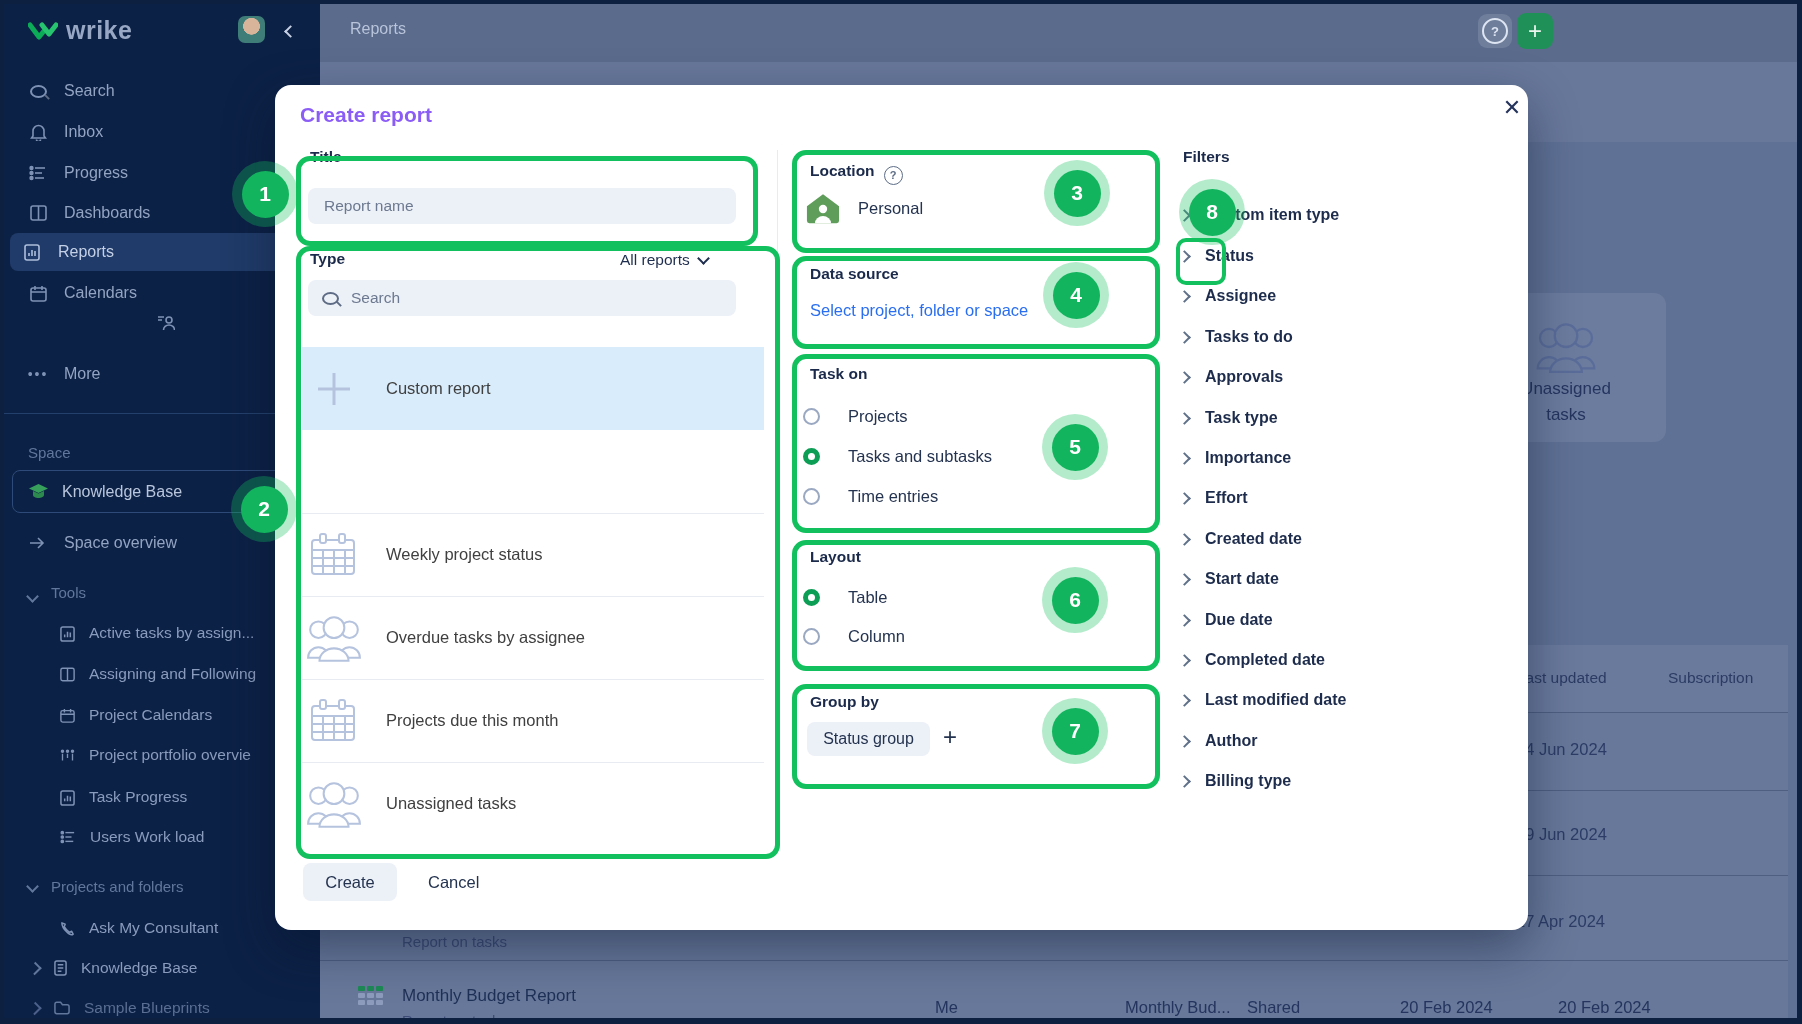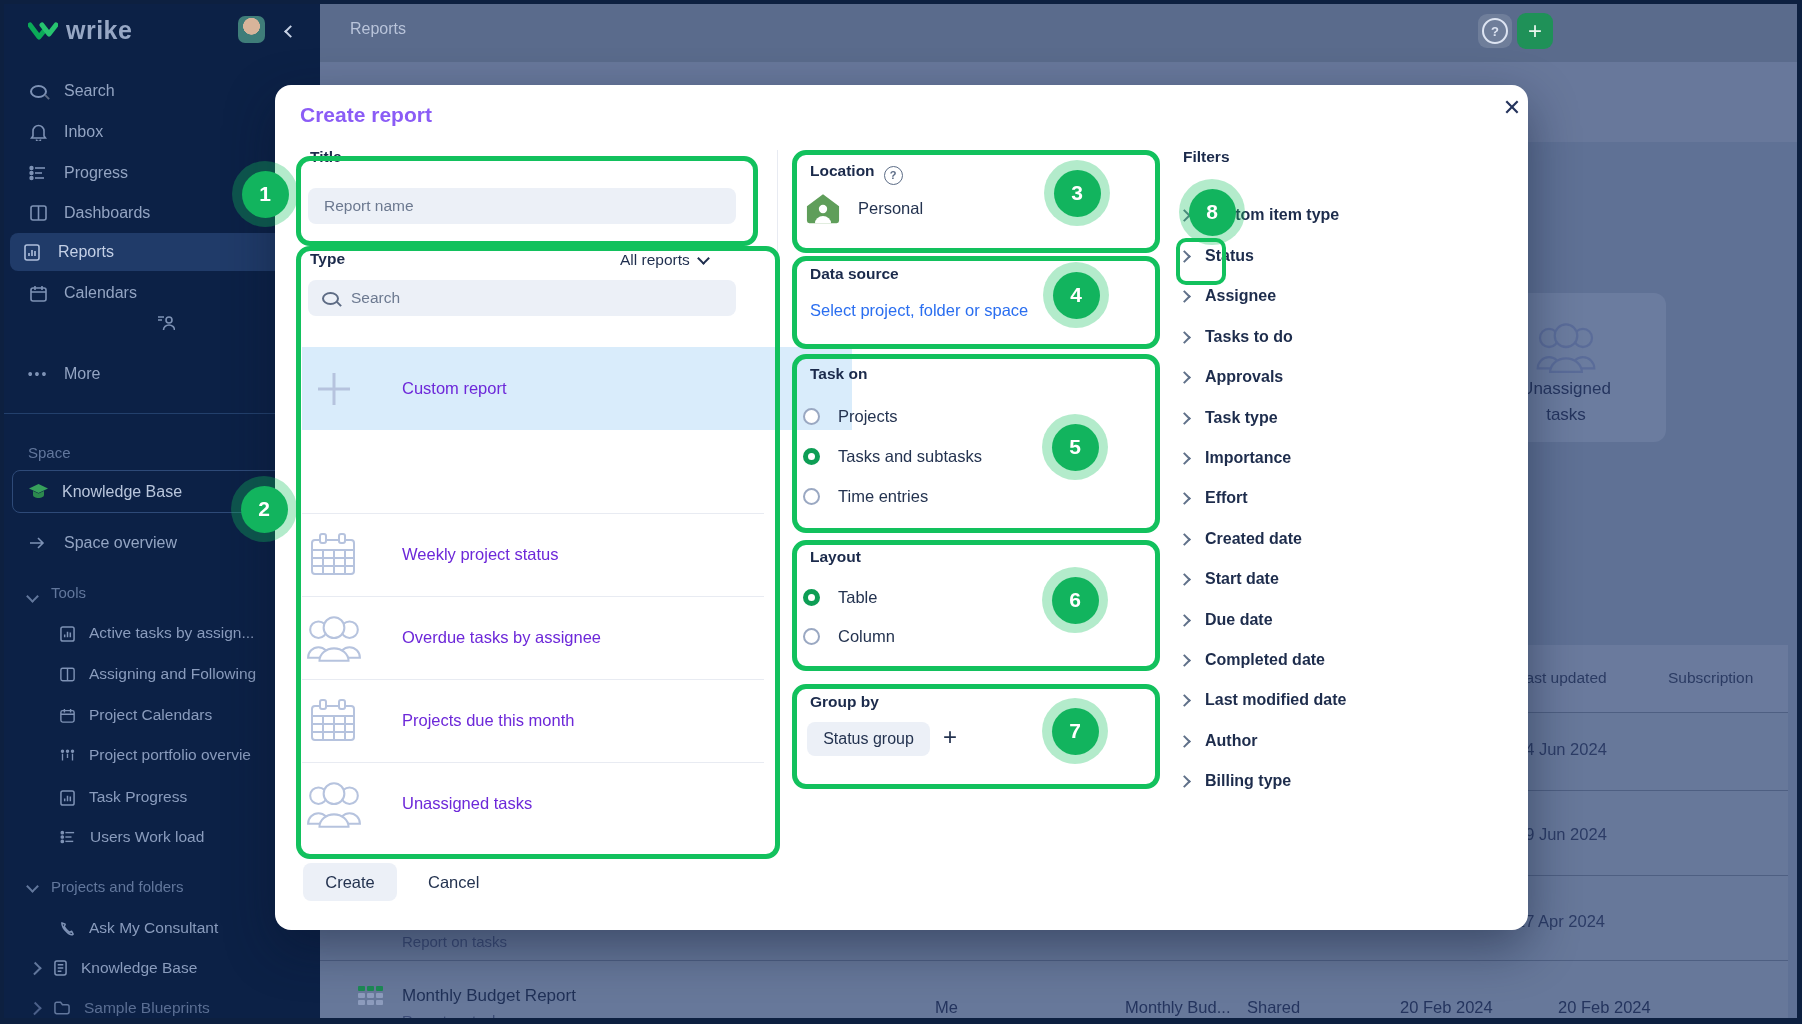--- a/index.html
+++ b/index.html
@@ -62,30 +62,30 @@
   .field{position:absolute;background:#ecf0f7;border-radius:8px;display:flex;align-items:center;gap:10px;
          padding:0 14px;box-sizing:border-box;color:#6c7990;}
   .field input{border:none;background:transparent;outline:none;font-family:inherit;font-size:15.5px;
                color:#243350;width:100%;}
   .field input::placeholder{color:#6c7990;}
   .mag{width:9px;height:9px;border:2px solid #5d6b84;border-radius:50%;position:relative;flex:0 0 13px;}
   .mag::after{content:'';position:absolute;width:6px;height:2px;background:#5d6b84;transform:rotate(45deg);
               right:-5px;bottom:-2px;}
   .type-filter{position:absolute;left:345px;top:166px;display:flex;align-items:center;gap:9px;font-size:15.5px;
                color:#1f2e4e;}
-  .type-list-item{position:absolute;left:27px;width:550px;height:83px;display:flex;align-items:center;gap:36px;
-                  font-size:16.5px;color:#6d28d9;}
+  .type-list-item{position:absolute;left:27px;width:462px;height:83px;display:flex;align-items:center;gap:20px;
+                  font-size:16.5px;color:#404040;}
   .type-list-item.sel{background:#d9ecfb;}
   .type-list-item .tic{width:64px;display:flex;justify-content:center;flex:0 0 64px;}
   .tl-div{position:absolute;left:27px;width:462px;height:1px;background:#e8ebf2;}
   .v-div{position:absolute;left:502px;top:65px;width:1px;height:700px;background:#e8ebf2;}
   .help-q{display:inline-flex;width:17px;height:17px;border-radius:50%;border:1.5px solid #5c6c86;color:#5c6c86;
           font-size:11px;font-weight:700;align-items:center;justify-content:center;margin-left:9px;vertical-align:-3px;}
   .blue-link{position:absolute;font-size:16.5px;color:#2a6ef0;}
-  .radio-row{position:absolute;display:flex;align-items:center;gap:18px;font-size:16.5px;color:#243350;}
+  .radio-row{position:absolute;display:flex;align-items:center;gap:28px;font-size:16.5px;color:#243350;}
   .radio{width:17px;height:17px;border-radius:50%;border:2px solid #9aa8c2;background:#fff;box-sizing:border-box;}
   .radio.sel{border:5.5px solid #0d9e55;}
   .chip{position:absolute;background:#ecf0f7;border-radius:8px;display:flex;align-items:center;justify-content:center;
         font-size:16px;color:#243350;}
   .gplus{position:absolute;font-size:24px;color:#243350;font-weight:300;}
   .flt-item{position:absolute;left:905px;display:flex;align-items:center;gap:16px;height:30px;}
   .flt-item .fc{color:#5f7089;}
   .flt-label{font-size:16px;font-weight:600;color:#1d2c4c;white-space:nowrap;}
   .create-btn{position:absolute;left:28px;top:778px;width:94px;height:38px;background:#ecf0f7;border-radius:8px;
               display:flex;align-items:center;justify-content:center;font-size:16.5px;color:#243350;}

